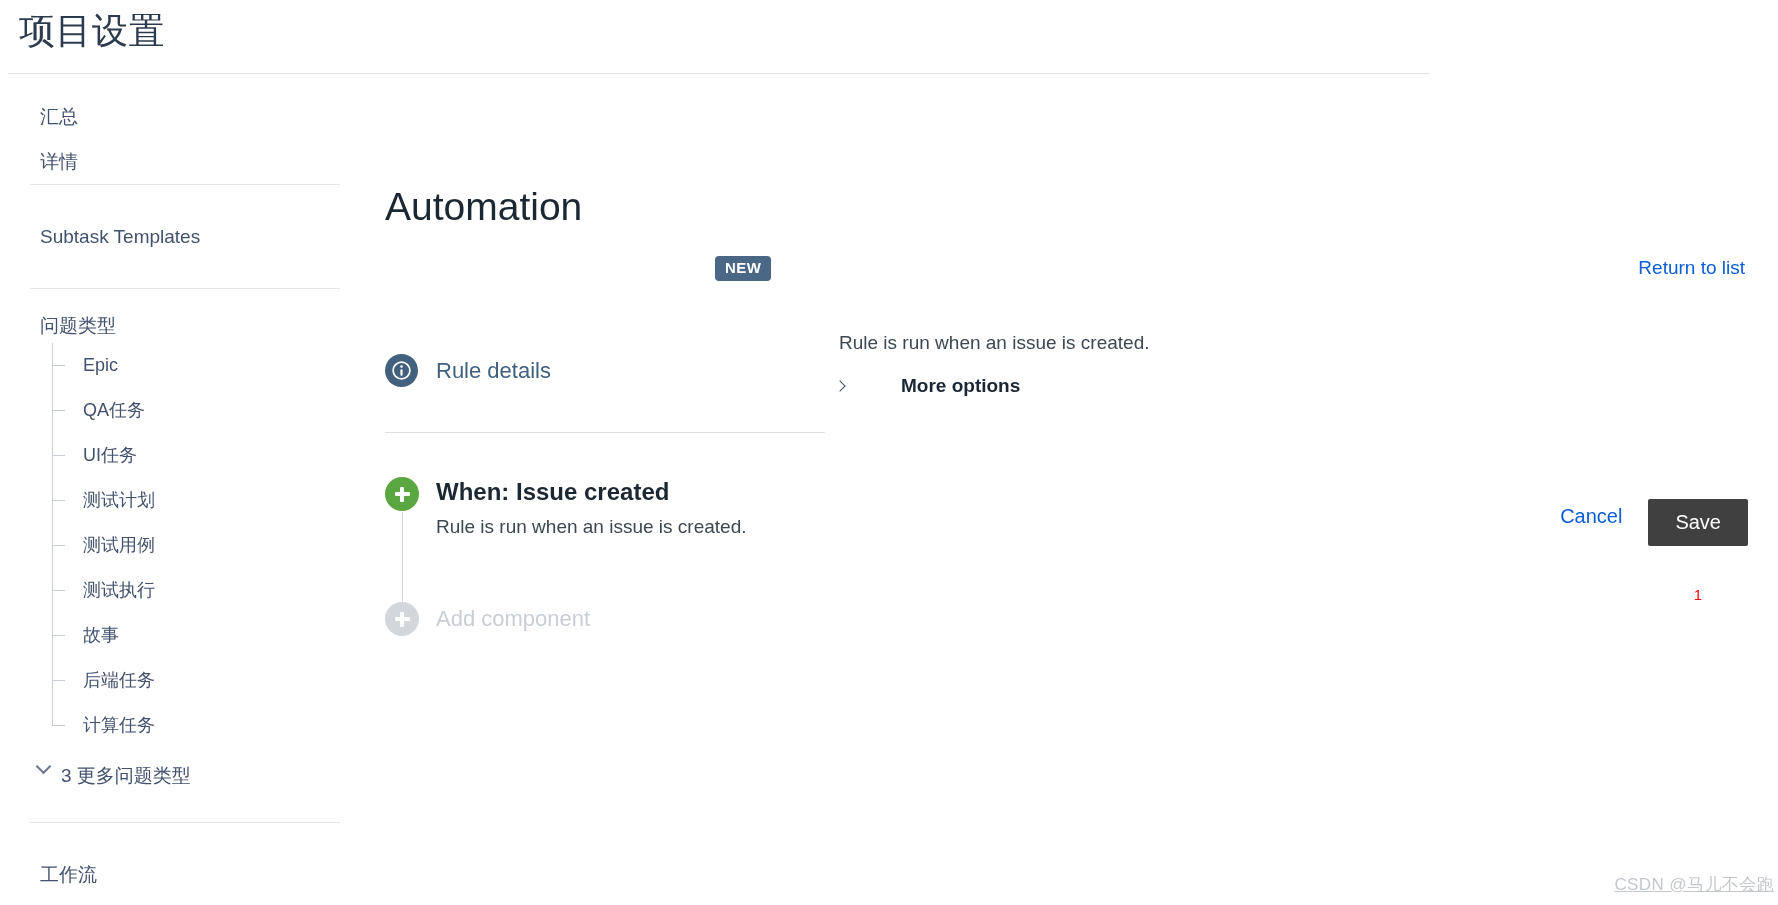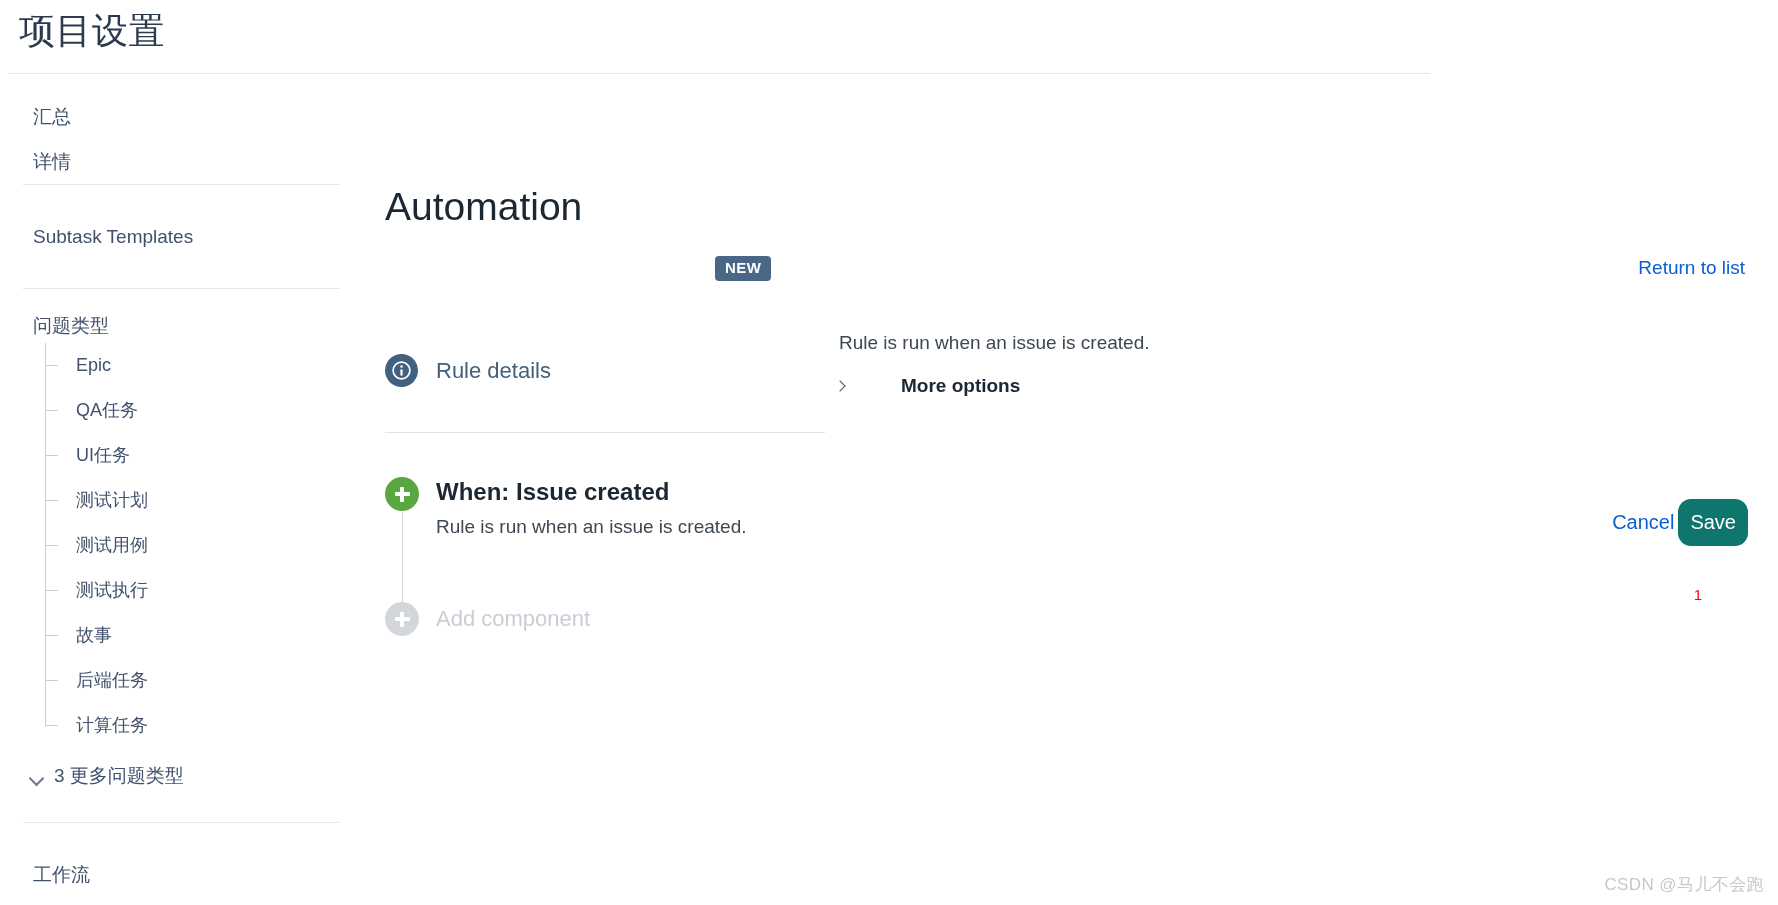--- a/index.html
+++ b/index.html
@@ -18,21 +18,21 @@
     border-bottom: 1px solid #e4e6ea; background: #fff;
   }
   .page-header .title {
     position: absolute; left: 11px; top: 5px;
     font-size: 36px; line-height: 52px; color: #2b3a4d; font-weight: 400;
     letter-spacing: 0.5px;
   }
 
   
   .sidebar {
-    position: absolute; left: 9px; top: 74px; width: 339px; height: 831px;
+    position: absolute; left: 16px; top: 74px; width: 339px; height: 831px;
     border-right: 1px solid #e4e6ea; background: #fff; padding-left: 14px;
   }
   .side-link {
     display: block; font-size: 19px; color: #42526e; font-weight: 400;
     padding: 0 0 0 10px; line-height: 45px; text-decoration: none; cursor: pointer;
   }
   .side-divider { height: 1px; background: #e4e6ea; width: 318px; margin-left: 0; }
 
   .sect-gap-top { height: 29px; }
   .sect-summary { padding-top: 20px; }
@@ -50,21 +50,21 @@
   .tree-item {
     position: relative; font-size: 18px; color: #42526e;
     line-height: 45px; padding-left: 35px; cursor: pointer; text-decoration: none;
     display: block;
   }
   .tree-item::before {
     content: ""; position: absolute; left: 4px; top: 22px;
     width: 13px; height: 1px; background: #c9ced6;
   }
   .more-types {
-    display: flex; align-items: center; gap: 9px;
+    display: flex; align-items: flex-start; gap: 9px;
     font-size: 19px; color: #42526e; line-height: 40px; margin-top: 8px;
     padding-left: 6px; cursor: pointer;
   }
   .chev-down {
     display: inline-block; width: 16px; height: 16px; position: relative; top: 1px;
   }
   .chev-down::before {
     content: ""; position: absolute; left: 2px; top: 4px;
     width: 9px; height: 9px; border-right: 2px solid #6b778c; border-bottom: 2px solid #6b778c;
     transform: rotate(45deg);
@@ -161,41 +161,42 @@
   .chev-right::before {
     content: ""; position: absolute; left: 1px; top: 4px;
     width: 7px; height: 7px; border-right: 1.6px solid #42526e; border-top: 1.6px solid #42526e;
     transform: rotate(45deg);
   }
   .more-options .label { font-size: 19px; font-weight: 700; color: #1b2733; line-height: 24px; margin-left: 47px; }
 
   
   .actions {
     position: absolute; right: 30px; top: 425px;
-    display: flex; align-items: center; 
+    display: flex; align-items: flex-start; gap: 22px;
   }
   .btn-cancel {
     background: transparent; border: none; color: #0b5ed7;
     font-size: 20px; font-family: inherit; cursor: pointer; padding: 6px 4px;
   }
   .btn-save {
-    background: #0f766e; border: none; color: #ffffff; font-size: 20px;
-    font-family: inherit; font-weight: 400; padding: 12px 12px; border-radius: 13px;
+    background: #404040; border: none; color: #ffffff; font-size: 20px;
+    font-family: inherit; font-weight: 400; padding: 12px 27px; border-radius: 2px;
     cursor: pointer;
   }
 
   .annot-1 {
     position: absolute; right: 76px; top: 512px;
     color: #ff0000; font-size: 15px; line-height: 18px;
   }
 
   .watermark {
-    position: absolute; right: 14px; bottom: 9px;
+    position: absolute; right: 4px; bottom: 9px;
     color: #c4c8cd; font-size: 17px; line-height: 22px; letter-spacing: 0.4px;
     user-select: none;
+    text-decoration: underline;
   }
 </style>
 </head>
 <body>
 
 <div id="root">
 
   <div class="page-header">
     <div class="title">项目设置</div>
   </div>

